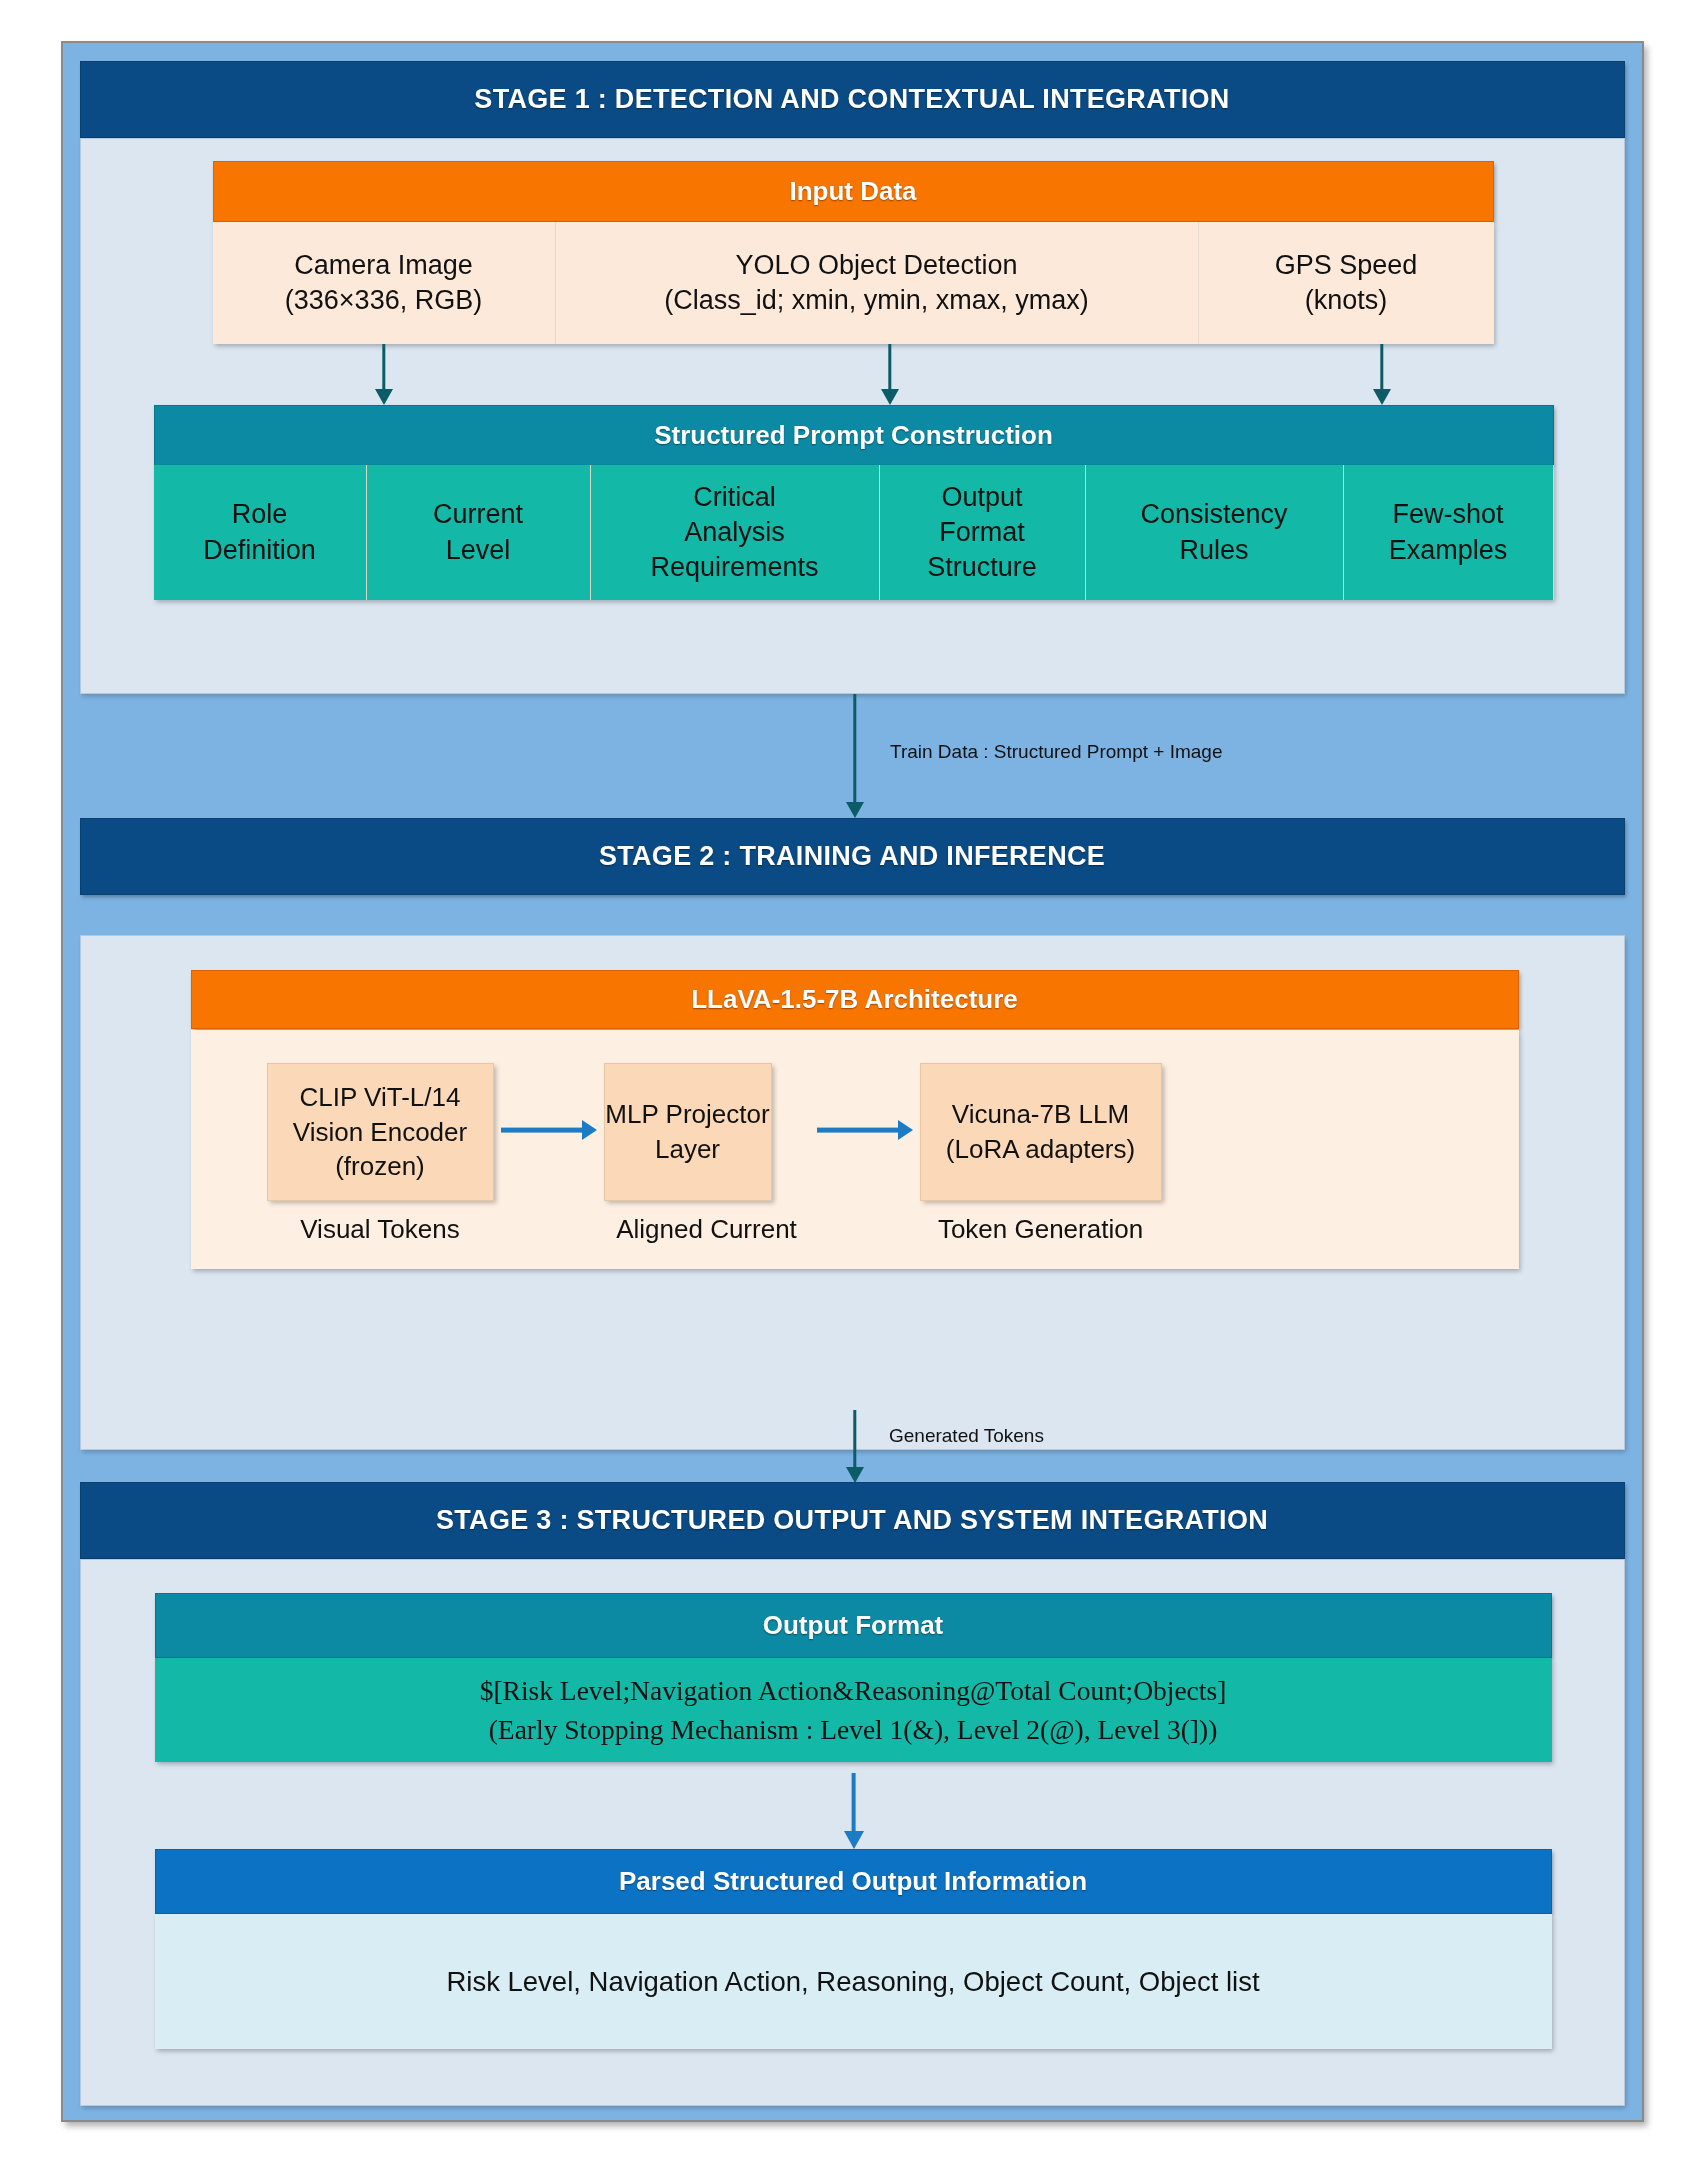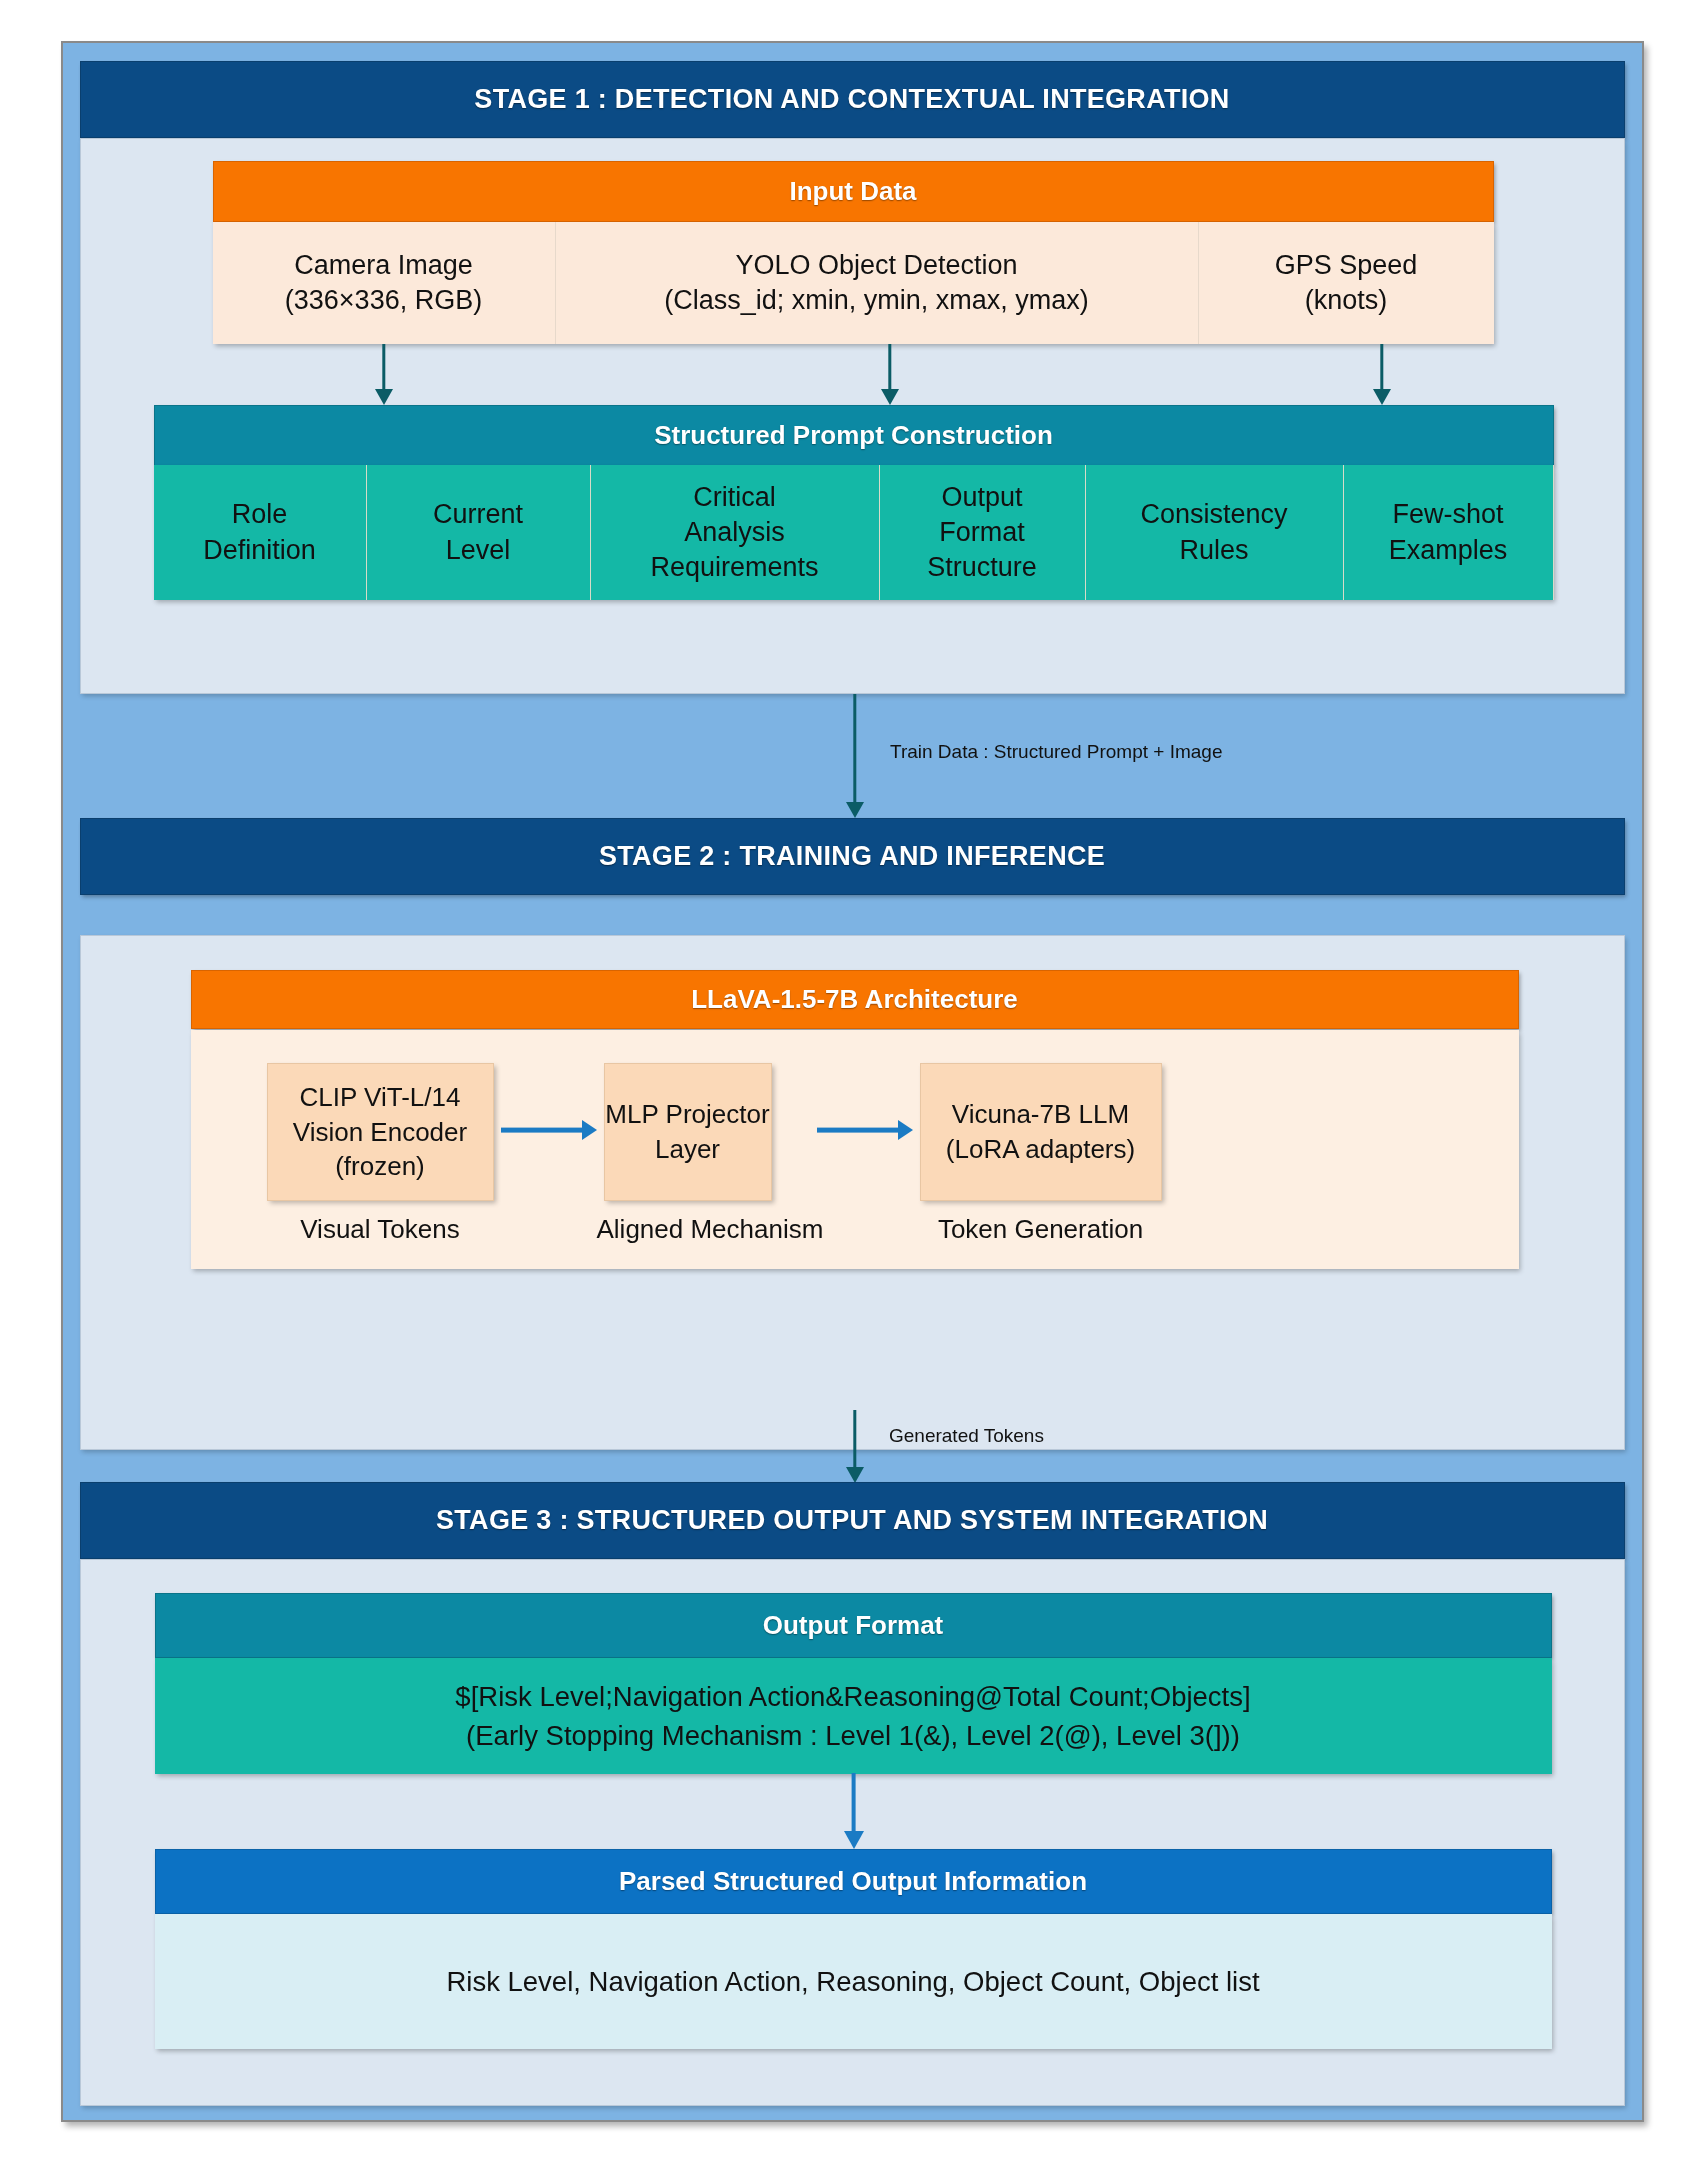--- a/index.html
+++ b/index.html
@@ -250,21 +250,21 @@
 
         <div class="h-arrow" style="left:310px; top:89px; width:96px; height:22px;">
             <div class="shaft"></div>
             <div class="head"></div>
           </div>
 
         <div class="mbox" style="left:413px; top:33px; width:168px; height:138px;">
           <span class="l">MLP Projector</span>
           <span class="l">Layer</span>
         </div>
-        <div class="mcap" style="left:406px; top:184px; width:220px;">Aligned Mechanism</div>
+        <div class="mcap" style="left:406px; top:184px; width:220px;">Aligned Current</div>
 
         <div class="h-arrow" style="left:626px; top:89px; width:96px; height:22px;">
             <div class="shaft"></div>
             <div class="head"></div>
           </div>
 
         <div class="mbox" style="left:729px; top:33px; width:242px; height:138px;">
           <span class="l">Vicuna-7B LLM</span>
           <span class="l">(LoRA adapters)</span>
         </div>
@@ -279,21 +279,21 @@
       <div class="head"></div>
     </div>
   <div class="flow-label" style="left:826px; top:1382px;">Generated Tokens</div>
 
   <div class="stage" id="stage3">
     <div class="stage-header">STAGE 3 : STRUCTURED OUTPUT AND SYSTEM INTEGRATION</div>
     <div class="stage-body">
 
       <div class="banner teal" style="left:74px; top:33px; width:1397px; height:65px;">Output Format</div>
 
-      <div class="panel green" style="left:74px; top:98px; width:1397px; height:116px;">
+      <div class="panel green" style="left:74px; top:98px; width:1397px; height:104px;font-family:Liberation Serif, serif;">
         <div class="centered-text">
           <span class="l">$[Risk Level;Navigation Action&amp;Reasoning@Total Count;Objects]</span>
           <span class="l">(Early Stopping Mechanism : Level 1(&amp;), Level 2(@), Level 3(]))</span>
         </div>
       </div>
 
       <div class="v-arrow blue" style="left:762px; top:213px; width:22px; height:76px;">
           <div class="shaft"></div>
           <div class="head"></div>
         </div>

